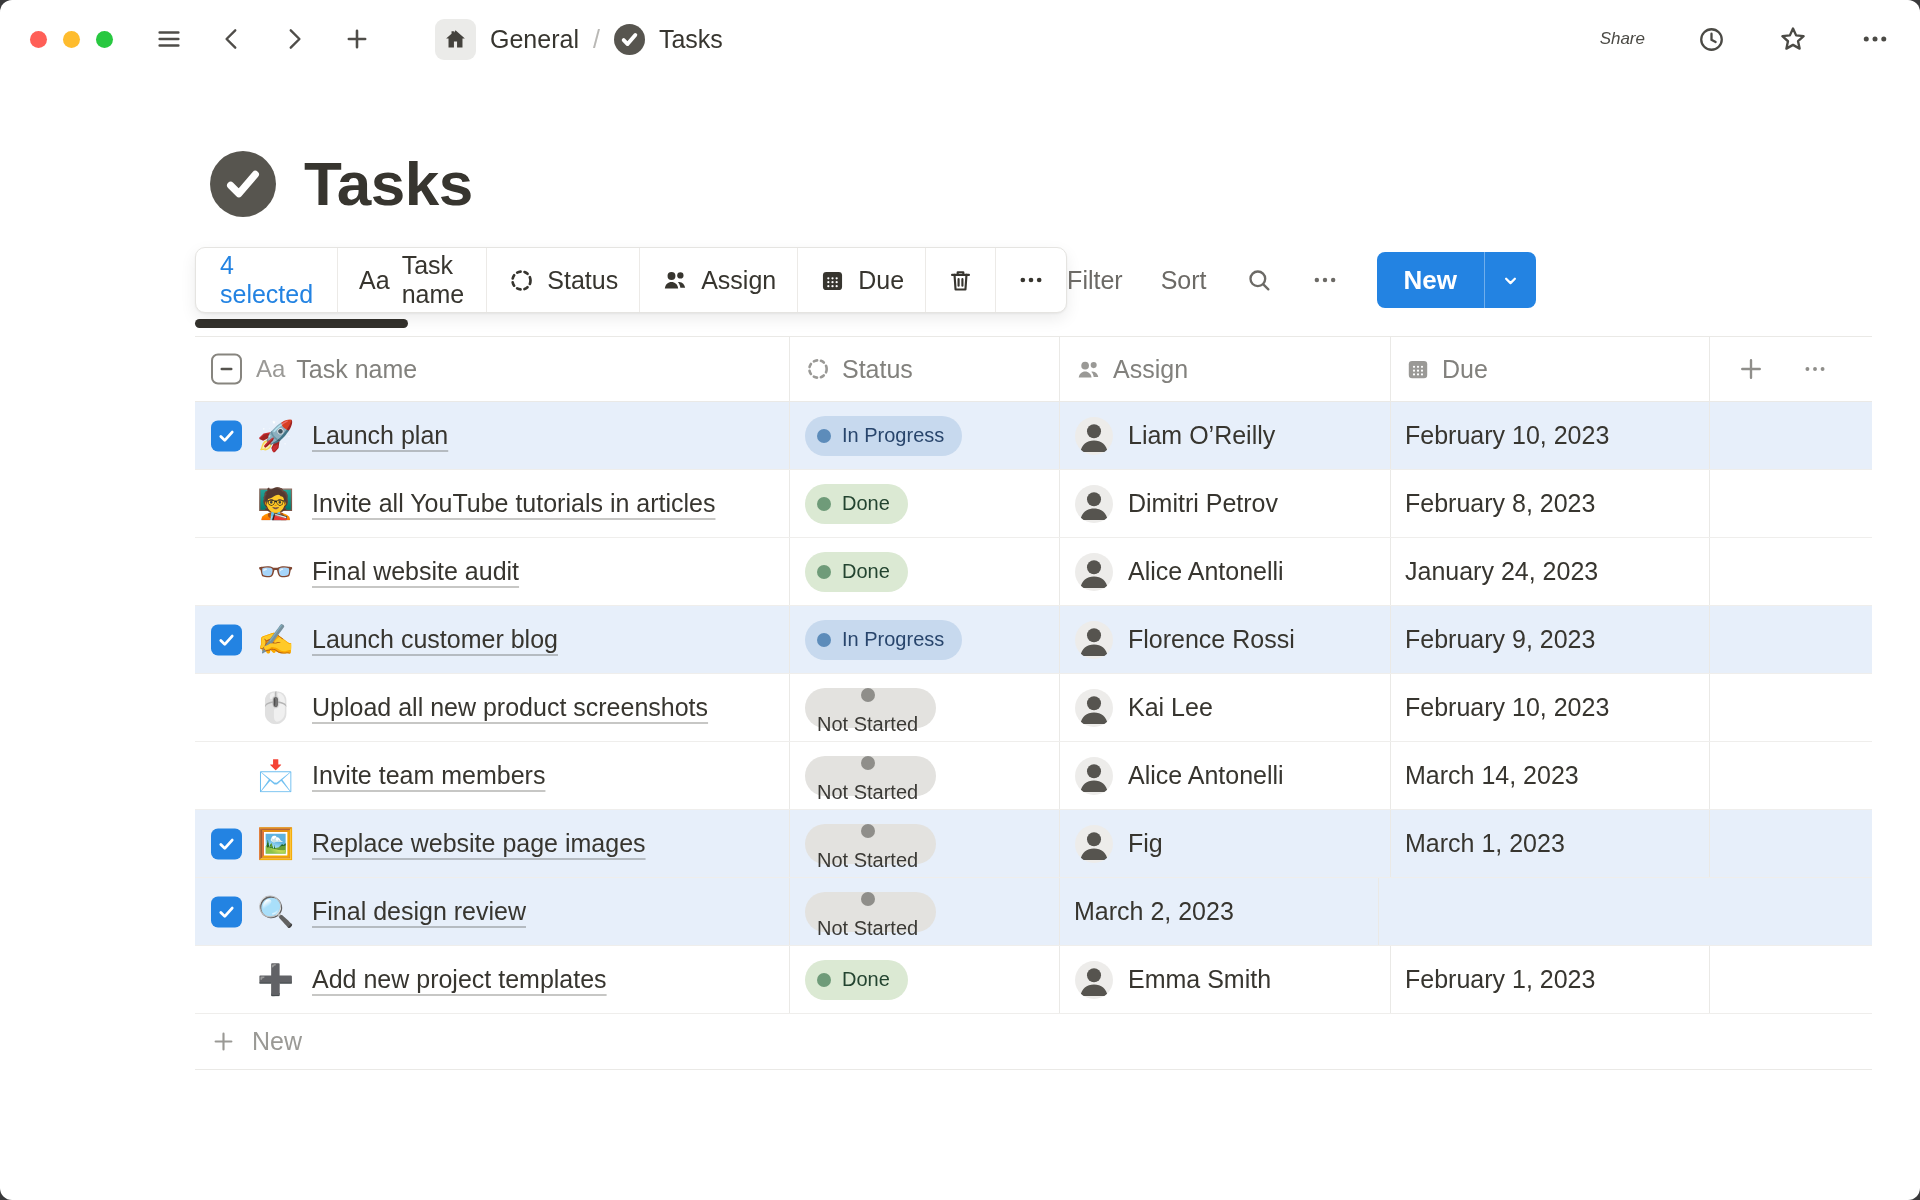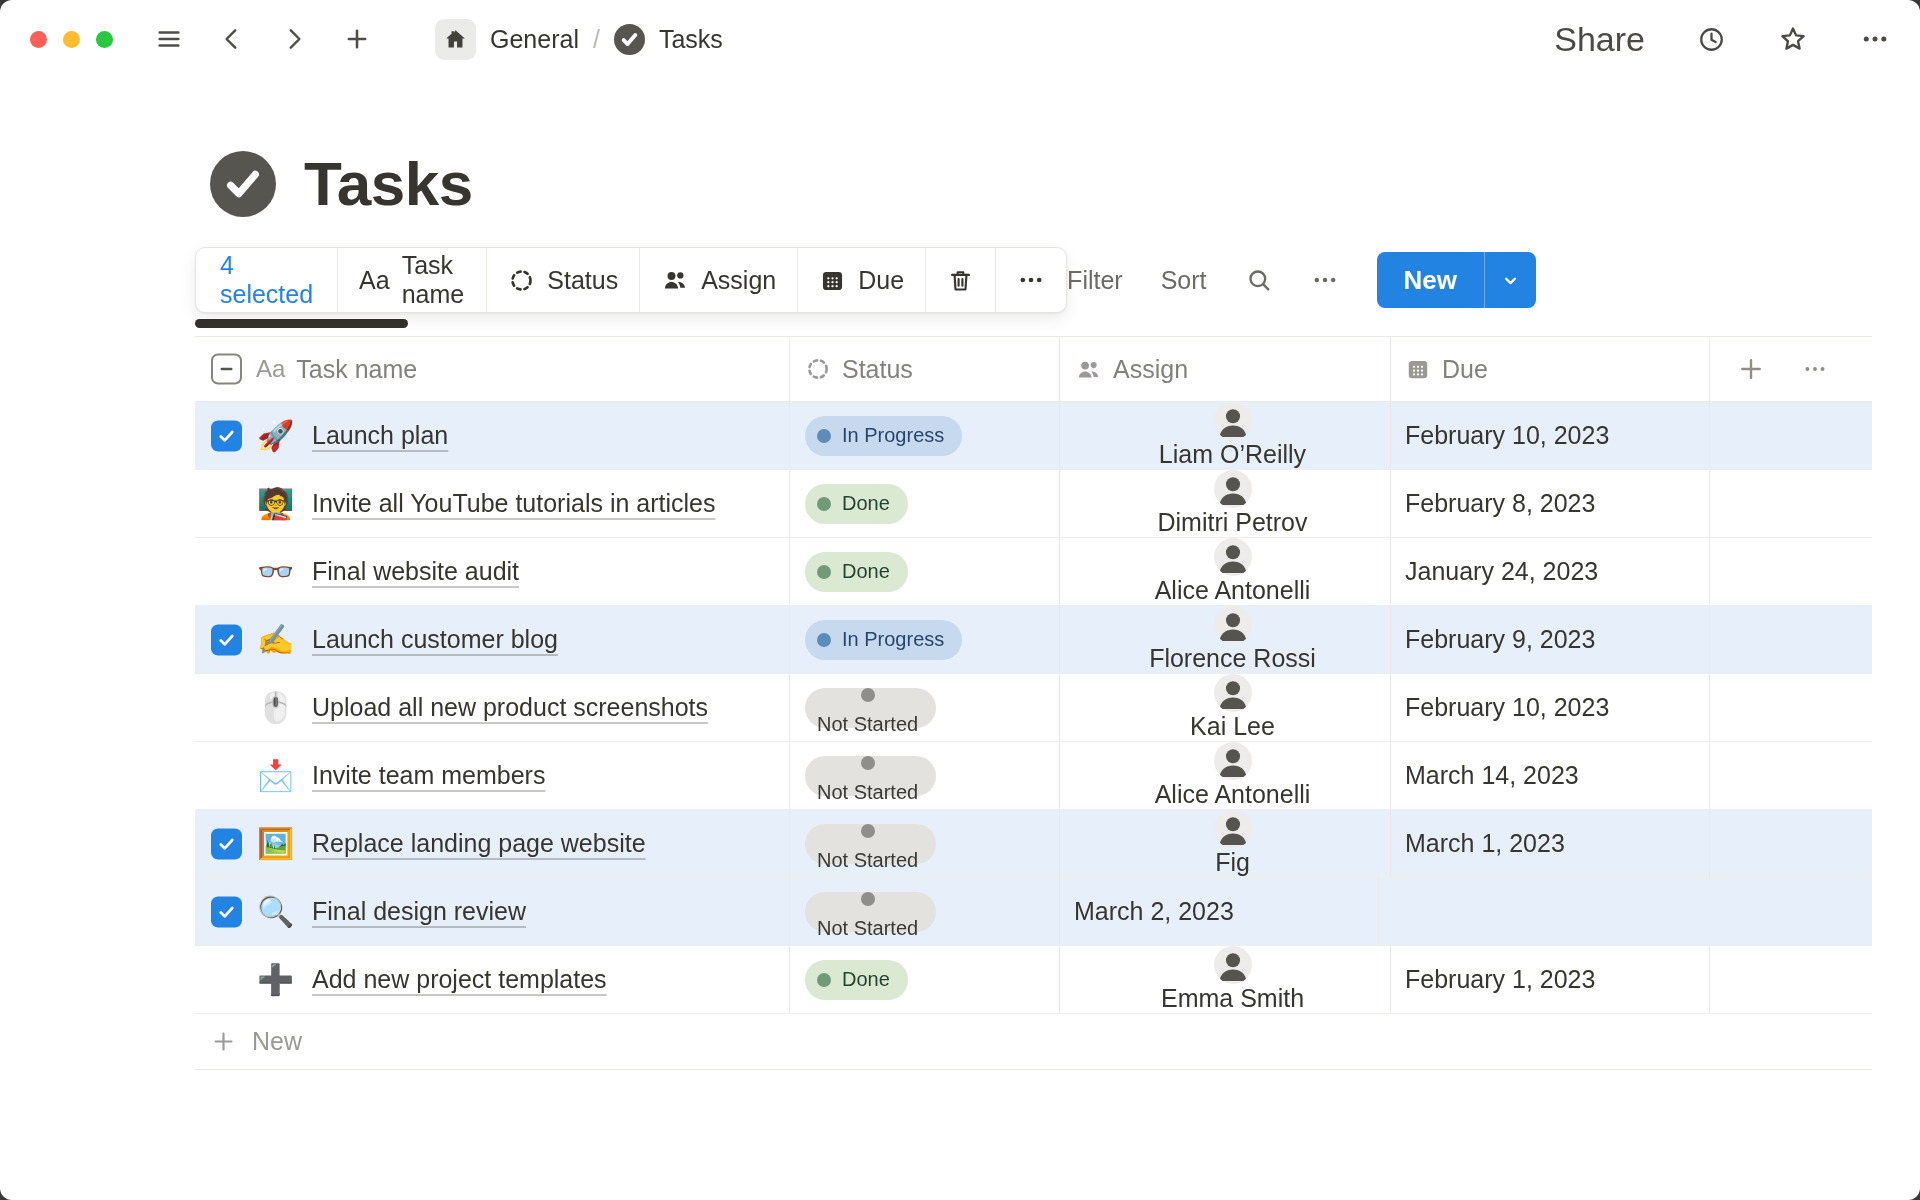--- a/index.html
+++ b/index.html
@@ -10,21 +10,21 @@
   .titlebar{height:78px;display:flex;align-items:center;padding:12px 30px;box-sizing:border-box;}
   .traffic{display:flex;gap:16px;margin-right:42px;}
   .tl{width:17px;height:17px;border-radius:50%;}
   .nav-group{display:flex;align-items:center;gap:36px;color:#4f4d49;}
   .tb-icon{display:flex;align-items:center;justify-content:center;}
   .home-chip{width:41px;height:41px;background:#ebebe9;border-radius:9px;display:flex;align-items:center;justify-content:center;color:#44423d;}
   .breadcrumb{display:flex;align-items:center;gap:14px;margin-left:30px;font-size:25px;}
   .crumb-sep{color:#b9b8b5;}
   .check-circle{border-radius:50%;background:#57554f;display:flex;align-items:center;justify-content:center;}
   .check-circle.small{width:31px;height:31px;}
-  .titlebar-right{margin-left:auto;display:flex;align-items:center;gap:52px;color:#4b4a45;font-size:34px;}
+  .titlebar-right{margin-left:auto;display:flex;align-items:center;gap:52px;color:#4b4a45;font-size:17px;font-style:italic;}
 
   
   .title-row{margin:70px 0 0 210px;display:flex;align-items:center;gap:28px;}
   .title-icon{width:66px;height:66px;}
   .page-title{font-size:62px;font-weight:700;color:#37352f;letter-spacing:-0.5px;}
 
   
   .controls{margin:28px 0 0 195px;width:1341px;height:66px;display:flex;align-items:center;justify-content:space-between;}
   .sel-toolbar{display:flex;align-items:stretch;height:66px;background:#fff;border:1px solid #e5e4e1;border-radius:10px;box-shadow:0 6px 16px rgba(0,0,0,.08),0 1px 2px rgba(0,0,0,.05);font-size:25px;box-sizing:border-box;}
   .seg{display:flex;align-items:center;gap:12px;padding:0 21px;border-right:1px solid #eceae7;color:#37352f;cursor:pointer;}
@@ -56,21 +56,21 @@
   .name-cell{width:595px;padding-left:61px;gap:16px;border-right:1px solid #eae9e6;position:relative;overflow:hidden;white-space:nowrap;}
   .row-check{position:absolute;left:16px;top:50%;transform:translateY(-50%);width:31px;height:31px;border-radius:7px;background:#2383e2;display:flex;align-items:center;justify-content:center;cursor:pointer;}
   .task-emoji{font-size:30px;width:40px;flex:none;display:flex;justify-content:center;}
   .task-name{font-weight:400;color:#37352f;text-decoration:underline;text-decoration-color:rgba(55,53,47,.28);text-decoration-thickness:1.5px;text-underline-offset:6px;cursor:pointer;}
   .status-cell{width:270px;padding-left:15px;border-right:1px solid #eae9e6;}
   .pill{display:inline-flex;align-items:center;gap:11px;height:40px;padding:0 18px 0 12px;border-radius:20px;font-size:20px;cursor:pointer;}
   .dot{width:14px;height:14px;border-radius:50%;flex:none;}
   .st-in-progress{background:#c7d9ee;color:#28456c;} .st-in-progress .dot{background:#5d8cba;}
   .st-done{background:#dbe9d3;color:#234430;} .st-done .dot{background:#6f9b79;}
   .st-not-started{background:#e3e2df;color:#3a3935;flex-direction:column;} .st-not-started .dot{background:#8f8e8a;}
-  .assign-cell{width:331px;padding-left:15px;border-right:1px solid #eae9e6;flex-direction:column;}
+  .assign-cell{width:331px;padding-left:15px;gap:15px;border-right:1px solid #eae9e6;}
   .avatar{width:38px;height:38px;border-radius:50%;background:#edecea;flex:none;overflow:hidden;}
   .due-cell{width:319px;padding-left:14px;border-right:1px solid #eae9e6;}
   .extra-cell{flex:1;}
   .footer-row{display:flex;align-items:center;height:55px;gap:15px;padding-left:15px;border-bottom:1px solid #eae9e6;color:#9a9995;cursor:pointer;}
 </style>
 </head>
 <body>
 
 <div class="window">
 
@@ -481,21 +481,21 @@
   </div>
 
   <div class="trow selected">
     <div class="cell name-cell">
       <span class="row-check" style="visibility: visible;">
         <svg width="21" height="21" viewBox="0 0 24 24" fill="none" stroke="#ffffff" stroke-width="3.2" stroke-linecap="round" stroke-linejoin="round">
                 <polyline points="5.5 12.5 10 17 18.5 7.5"></polyline>
               </svg>
       </span>
       <span class="task-emoji">🖼️</span>
-      <span class="task-name">Replace landing page website</span>
+      <span class="task-name">Replace website page images</span>
     </div>
     <div class="cell status-cell">
       <span class="pill st-not-started">
         <span class="dot"></span>
         <span>Not Started</span>
       </span>
     </div>
     <div class="cell assign-cell">
       <span class="avatar">
         <svg width="38" height="38" viewBox="0 0 38 38" fill="#56544f">

